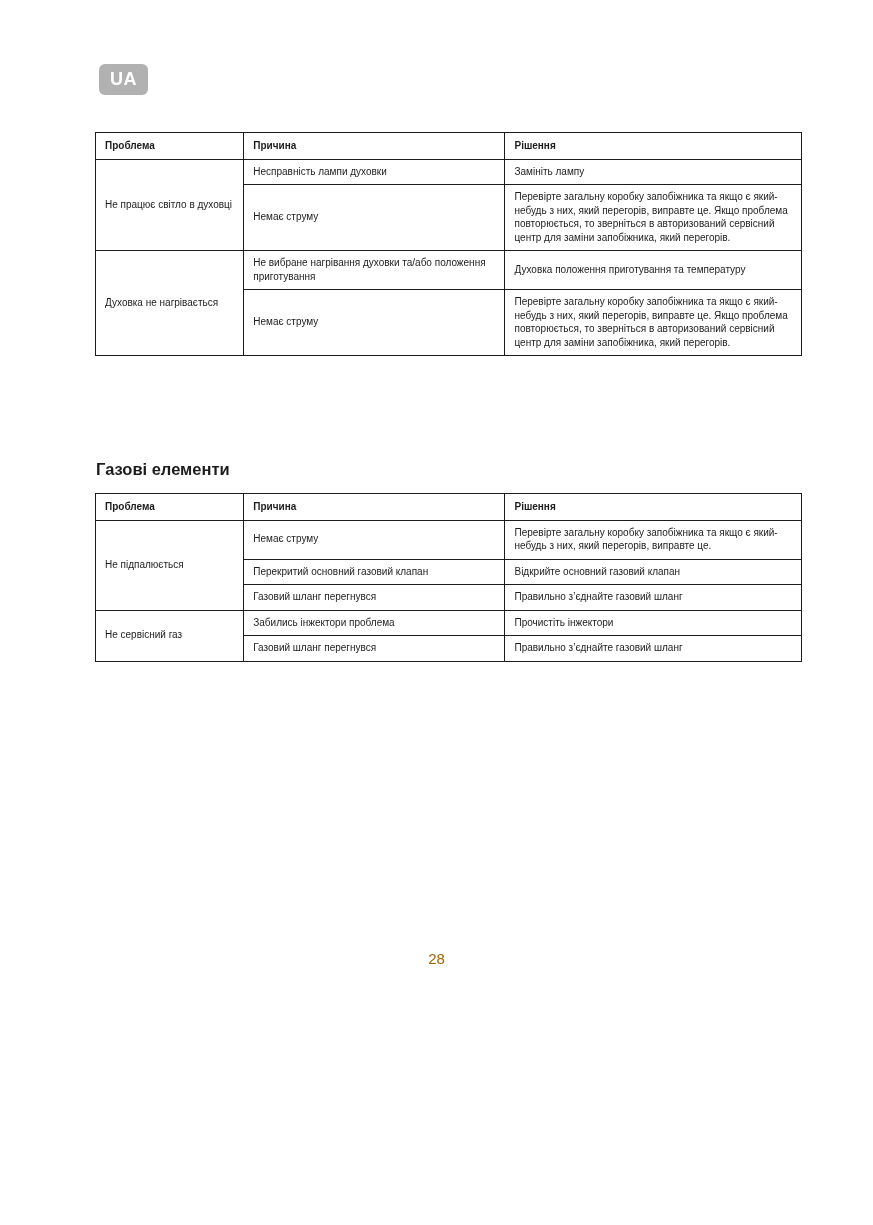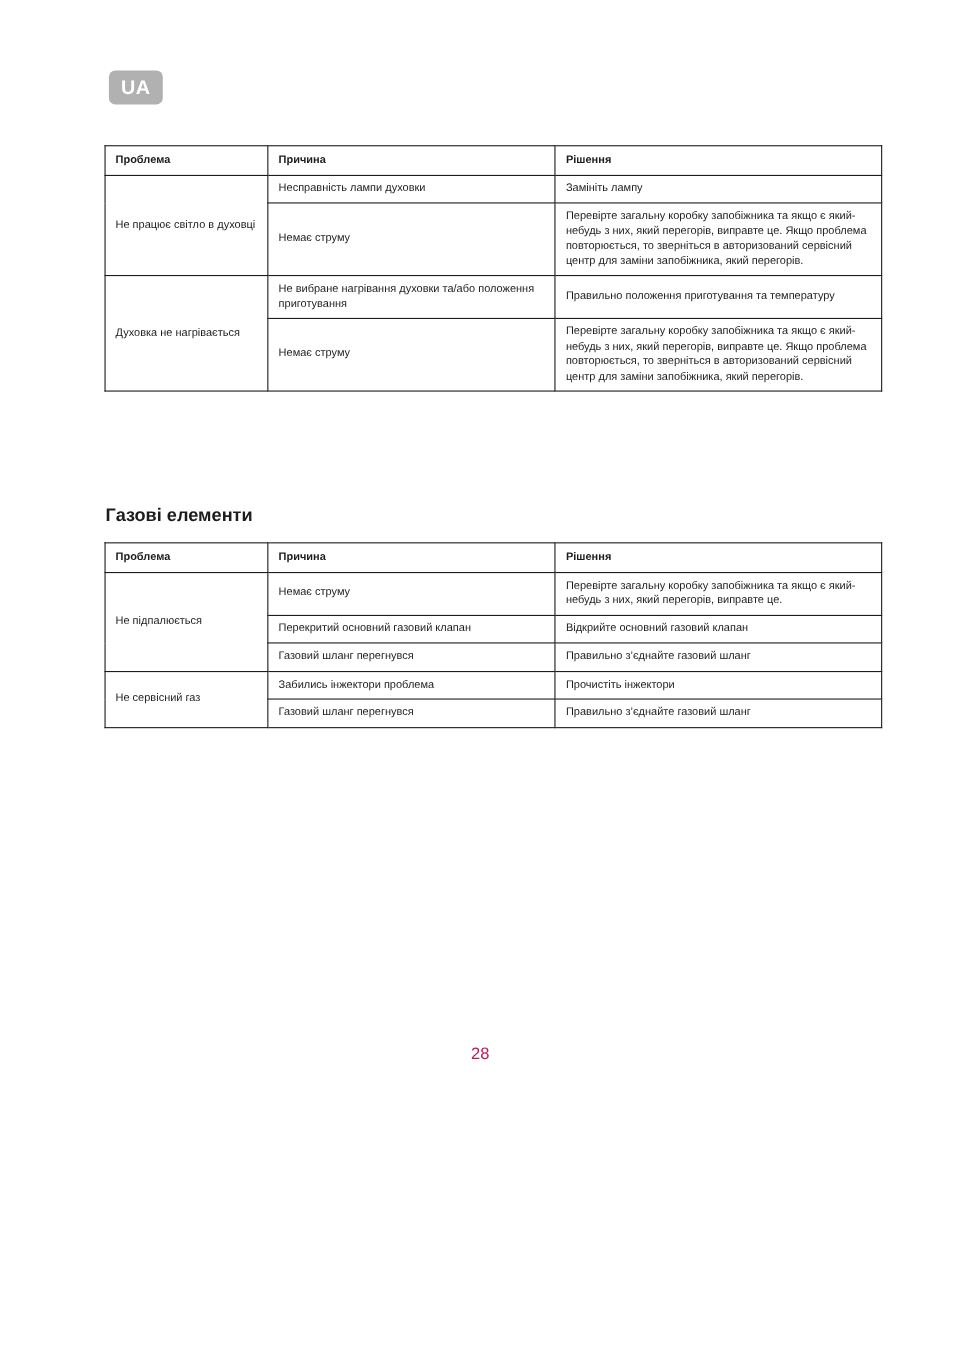--- a/index.html
+++ b/index.html
@@ -59,21 +59,21 @@
     margin-bottom: 14px;
     margin-left: 1px;
   }
   .page-number {
     position: absolute;
     left: 0;
     right: 0;
     bottom: 52px;
     text-align: center;
     font-size: 15px;
-    color: #be185d;
+    color: #a16207;
   }
 </style>
 </head>
 <body>
 
 <div class="page">
 
   <div class="badge">UA</div>
 
   <table class="tbl">
@@ -95,21 +95,21 @@
         <td>Несправність лампи духовки</td>
         <td>Замініть лампу</td>
       </tr>
       <tr>
         <td>Немає струму</td>
         <td>Перевірте загальну коробку запобіжника та якщо є який-небудь з них, який перегорів, виправте це. Якщо проблема повторюється, то зверніться в авторизований сервісний центр для заміни запобіжника, який перегорів.</td>
       </tr>
       <tr>
         <td rowspan="2">Духовка не нагрівається</td>
         <td>Не вибране нагрівання духовки та/або положення приготування</td>
-        <td>Правильно положення приготування та температуру</td>
+        <td>Духовка положення приготування та температуру</td>
       </tr>
       <tr>
         <td>Немає струму</td>
         <td>Перевірте загальну коробку запобіжника та якщо є який-небудь з них, який перегорів, виправте це. Якщо проблема повторюється, то зверніться в авторизований сервісний центр для заміни запобіжника, який перегорів.</td>
       </tr>
     </tbody>
   </table>
 
   <h2 class="section-title">Газові елементи</h2>
 

